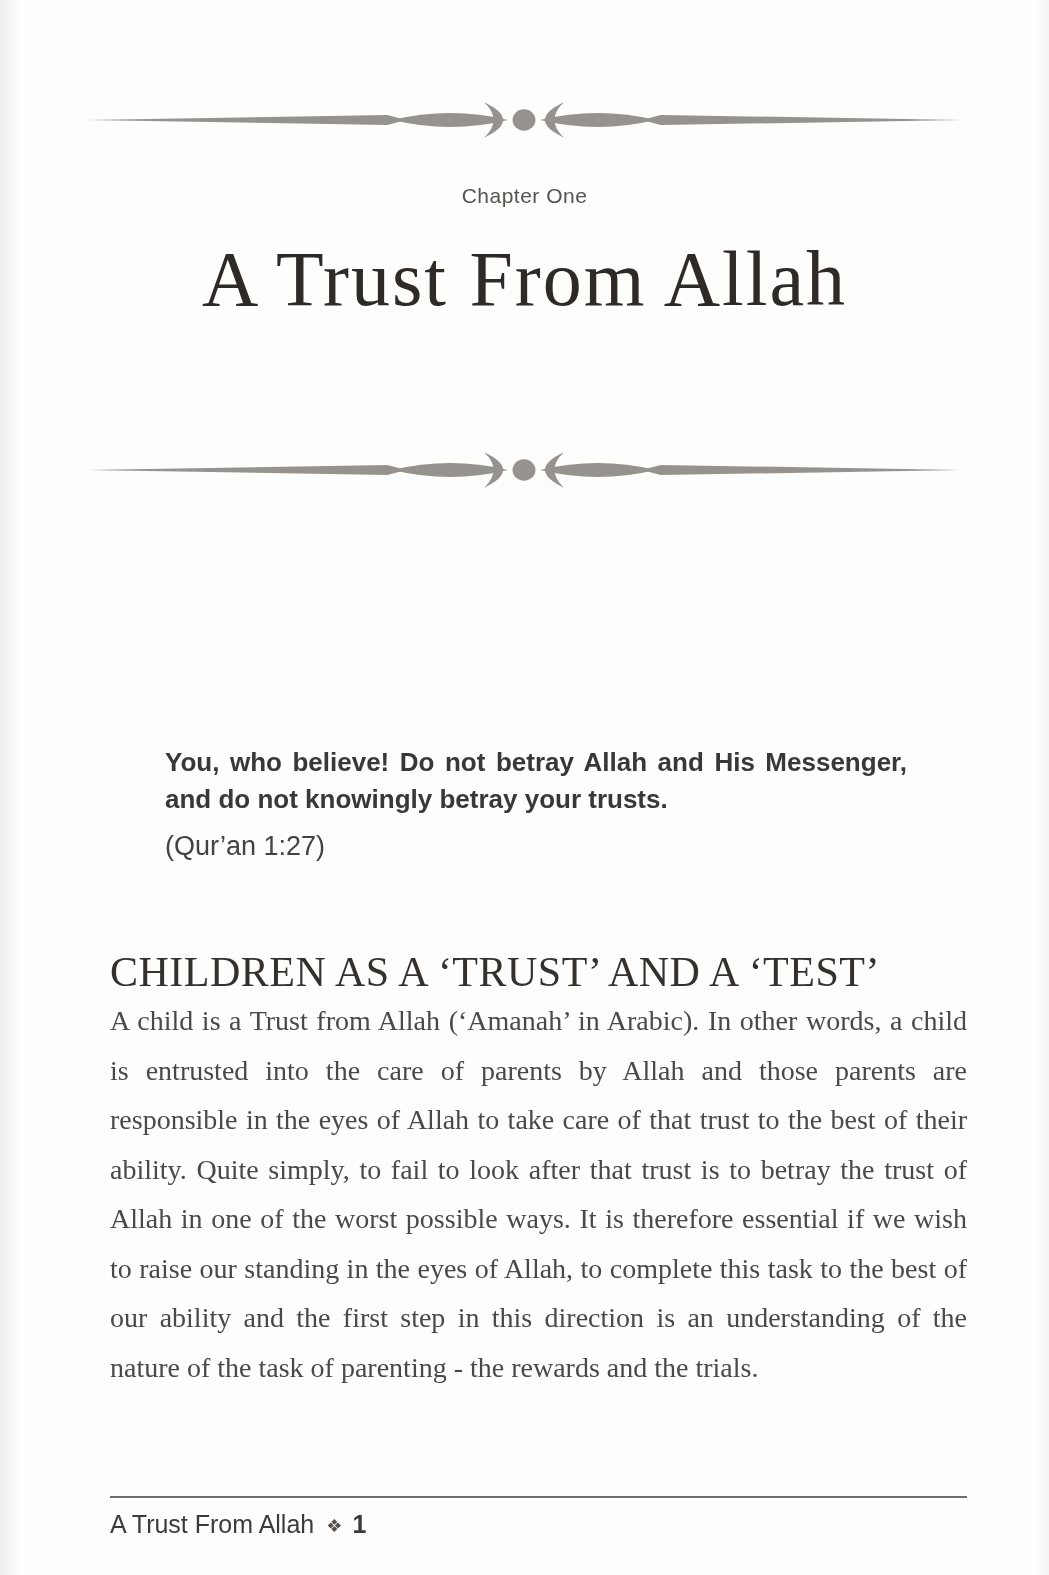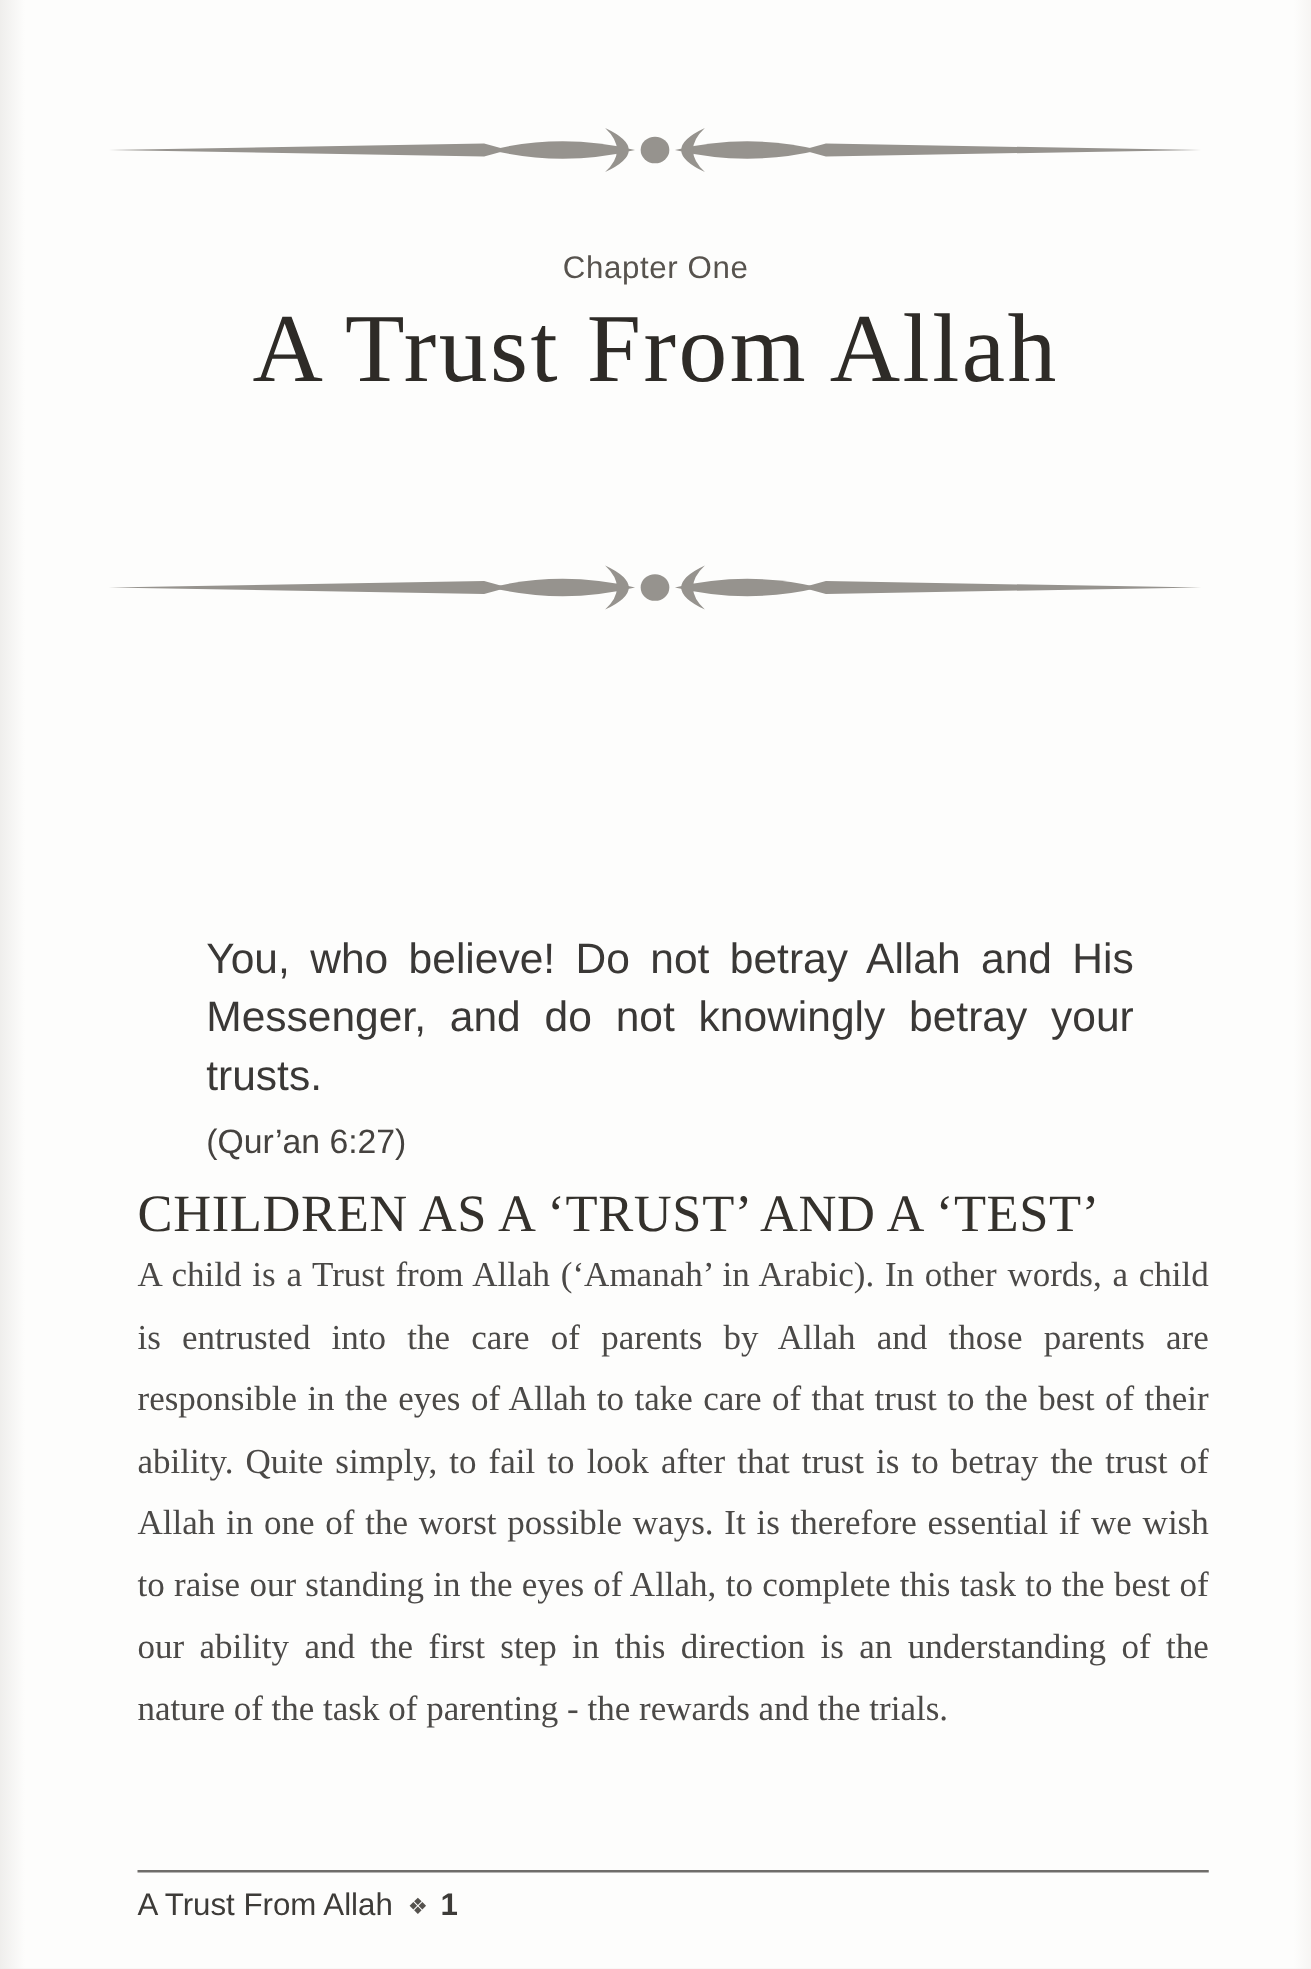--- a/index.html
+++ b/index.html
@@ -23,25 +23,25 @@
     width: 878px;
     height: 52px;
   }
   .divider svg { width: 100%; height: 100%; display: block; }
   .divider-top { top: 94px; }
   .divider-mid { top: 444px; }
 
   
   .chapter-label {
     position: absolute;
-    top: 200px;
+    top: 184px;
     left: 0;
     width: 100%;
     text-align: center;
-    font-size: 25px;
+    font-size: 21px;
     color: #57534e;
     letter-spacing: 0.5px;
   }
   .chapter-title {
     position: absolute;
     top: 234px;
     left: 0;
     width: 100%;
     text-align: center;
     font-family: "Liberation Serif", serif;
@@ -52,23 +52,23 @@
   }
 
   
   .quote-block {
     position: absolute;
     left: 165px;
     top: 744px;
     width: 742px;
   }
   .quote-text {
-    font-weight: normal;
-    font-size: 34px;
-    line-height: 47px;
+    font-weight: bold;
+    font-size: 26px;
+    line-height: 37px;
     text-align: justify;
     color: #3a3836;
   }
   .quote-citation {
     margin-top: 6px;
     font-size: 27px;
     line-height: 44px;
     color: #45423f;
   }
 
@@ -147,21 +147,21 @@
         <path d="M572,28 Q514,13 456,28 Q514,43 572,28 Z"></path>
         <path d="M400,9 Q438,28 400,47 Q419,28 400,9 Z"></path>
         <path d="M480,9 Q442,28 480,47 Q461,28 480,9 Z"></path>
         <circle cx="440" cy="28" r="11.5"></circle>
       </g>
     </svg>
   </div>
 
   <div class="quote-block">
     <p class="quote-text">You, who believe! Do not betray Allah and His Messenger, and do not knowingly betray your trusts.</p>
-    <p class="quote-citation">(Qur’an 6:27)</p>
+    <p class="quote-citation">(Qur’an 1:27)</p>
   </div>
 
   <div class="section">
     <h2 class="section-heading">CHILDREN AS A ‘TRUST’ AND A ‘TEST’</h2>
     <p class="section-body">A child is a Trust from Allah (‘Amanah’ in Arabic). In other words, a child is entrusted into the care of parents by Allah and those parents are responsible in the eyes of Allah to take care of that trust to the best of their ability. Quite simply, to fail to look after that trust is to betray the trust of Allah in one of the worst possible ways. It is therefore essential if we wish to raise our standing in the eyes of Allah, to complete this task to the best of our ability and the first step in this direction is an understanding of the nature of the task of parenting - the rewards and the trials.</p>
   </div>
 
   <div class="footer">
     <span>A Trust From Allah</span><span class="footer-sep">❖</span><span class="footer-page-number">1</span>
   </div>

